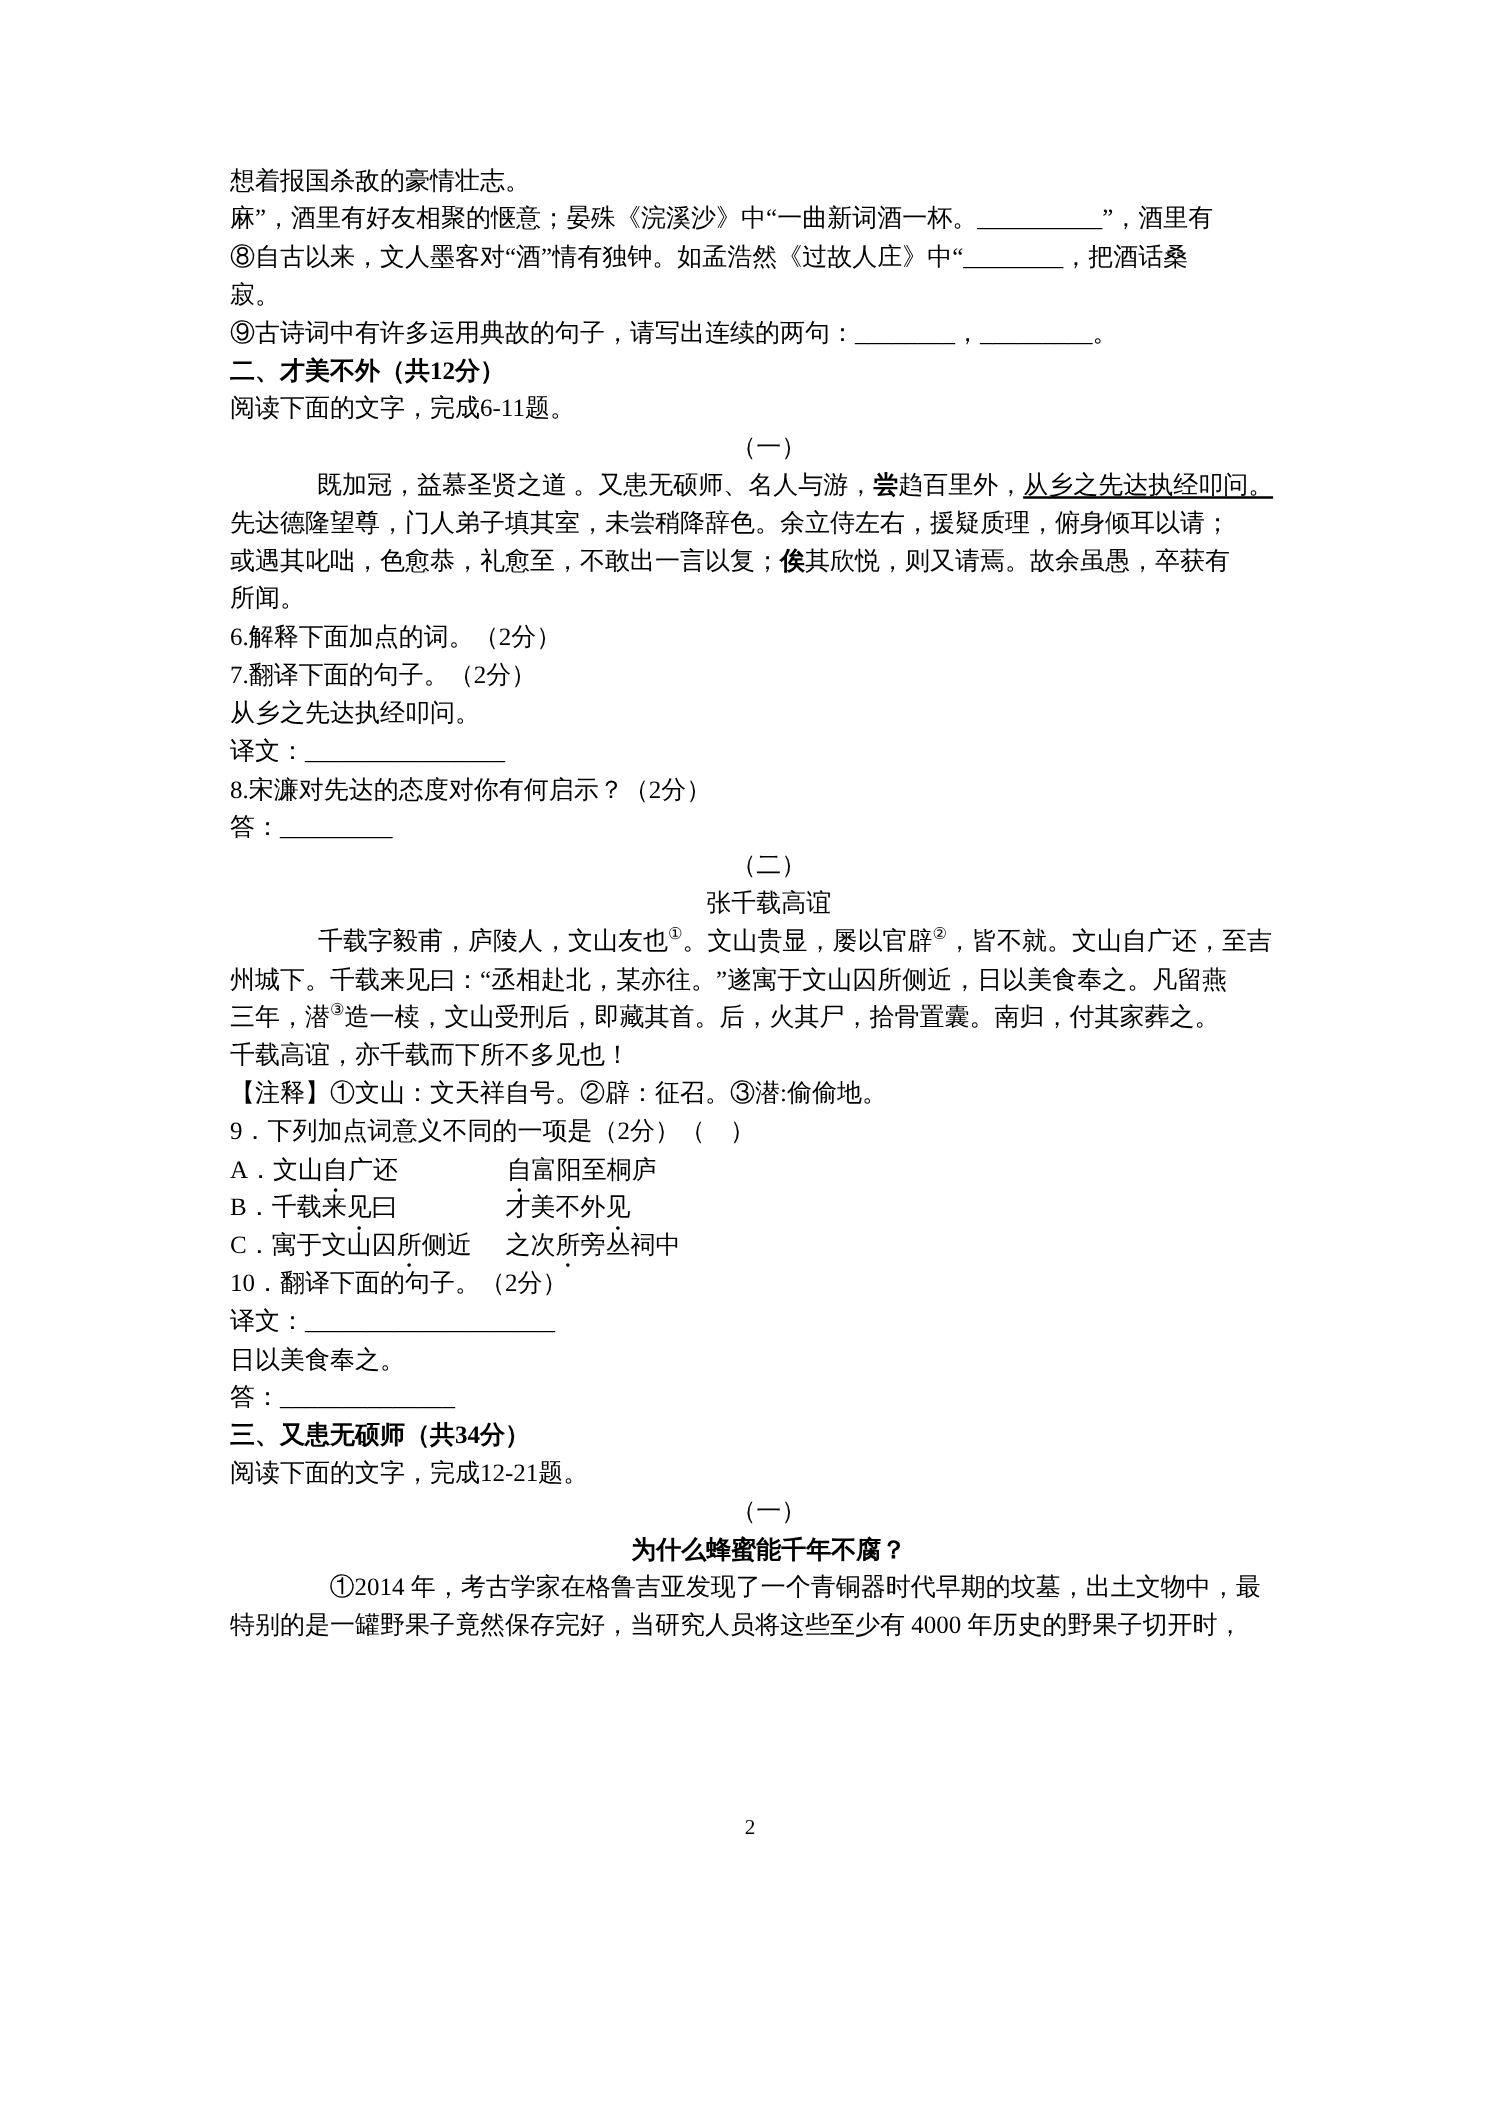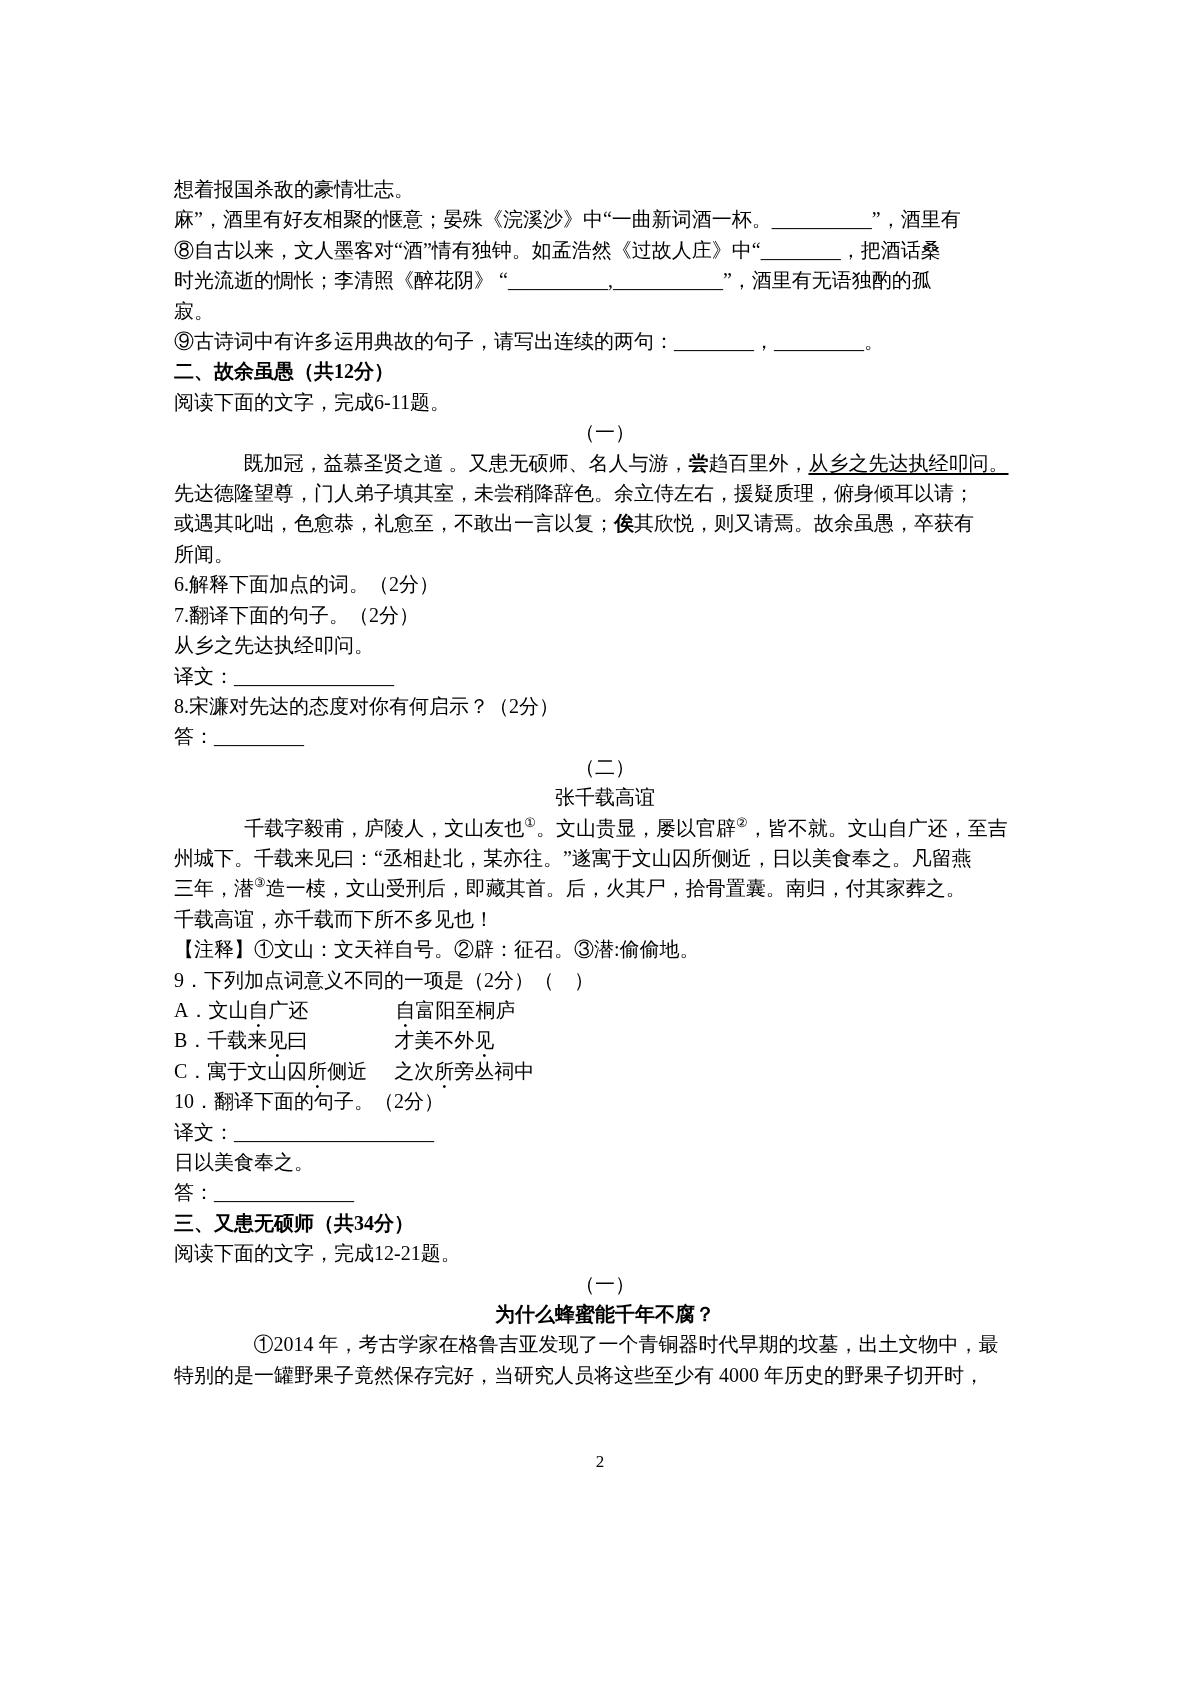--- a/index.html
+++ b/index.html
@@ -4,22 +4,22 @@
 <style>
   html,body { margin:0; padding:0; }
   body {
     width:1200px; height:1698px;
     background:#ffffff; color:#000000;
     font-family:"Liberation Serif","DejaVu Serif",serif;
     position:relative; overflow:hidden;
   }
   .page { position:absolute; inset:0; background:#fff; }
   .content {
-    position:absolute; left:174px; top:130px; width:862px;
-    font-size:20px; line-height:30.4px;margin-top:44px;
+    position:absolute; left:184px; top:130px; width:862px;
+    font-size:20px; line-height:30.4px;
   }
   .line { min-height:30.4px; white-space:nowrap; }
   .line.center { text-align:center; white-space:normal; }
   .line.indent { text-indent:42px;text-align:center; }
   .b { font-weight:bold; }
   .u { text-decoration:underline; text-underline-offset:3px; }
   .sup { vertical-align:super; font-size:13px; line-height:0; }
   .d { position:relative; }
   .d::after {
     content:"\2022";
@@ -34,24 +34,23 @@
   }
 </style>
 </head>
 <body>
 
 <div class="page">
   <div class="content">
       <div class="line"><span>想着报国杀敌的豪情壮志。</span></div>
       <div class="line"><span>麻”，酒里有好友相聚的惬意；晏殊《浣溪沙》中“一曲新词酒一杯。__________”，酒里有</span></div>
       <div class="line"><span>⑧自古以来，文人墨客对“酒”情有独钟。如孟浩然《过故人庄》中“________，把酒话桑</span></div>
-      <div class="line"><span>时光流逝的惆怅；李清照《醉花阴》 “__________,___________”，酒里有无语独酌的孤</span></div>
       <div class="line"><span>寂。</span></div>
       <div class="line"><span>⑨古诗词中有许多运用典故的句子，请写出连续的两句：________，_________。</span></div>
-      <div class="line"><span class="b">二、故余虽愚（共12分）</span></div>
+      <div class="line"><span class="b">二、才美不外（共12分）</span></div>
       <div class="line"><span>阅读下面的文字，完成6-11题。</span></div>
       <div class="line center"><span>（一）</span></div>
       <div class="line indent"><span>既加冠，益慕圣贤之道 。又患无硕师、名人与游，</span><span class="b">尝</span><span>趋百里外，</span><span class="u">从乡之先达执经叩问。</span></div>
       <div class="line"><span>先达德隆望尊，门人弟子填其室，未尝稍降辞色。余立侍左右，援疑质理，俯身倾耳以请；</span></div>
       <div class="line"><span>或遇其叱咄，色愈恭，礼愈至，不敢出一言以复；</span><span class="b">俟</span><span>其欣悦，则又请焉。故余虽愚，卒获有</span></div>
       <div class="line"><span>所闻。</span></div>
       <div class="line"><span>6.解释下面加点的词。（2分）</span></div>
       <div class="line"><span>7.翻译下面的句子。（2分）</span></div>
       <div class="line"><span>从乡之先达执经叩问。</span></div>
       <div class="line"><span>译文：________________</span></div>

